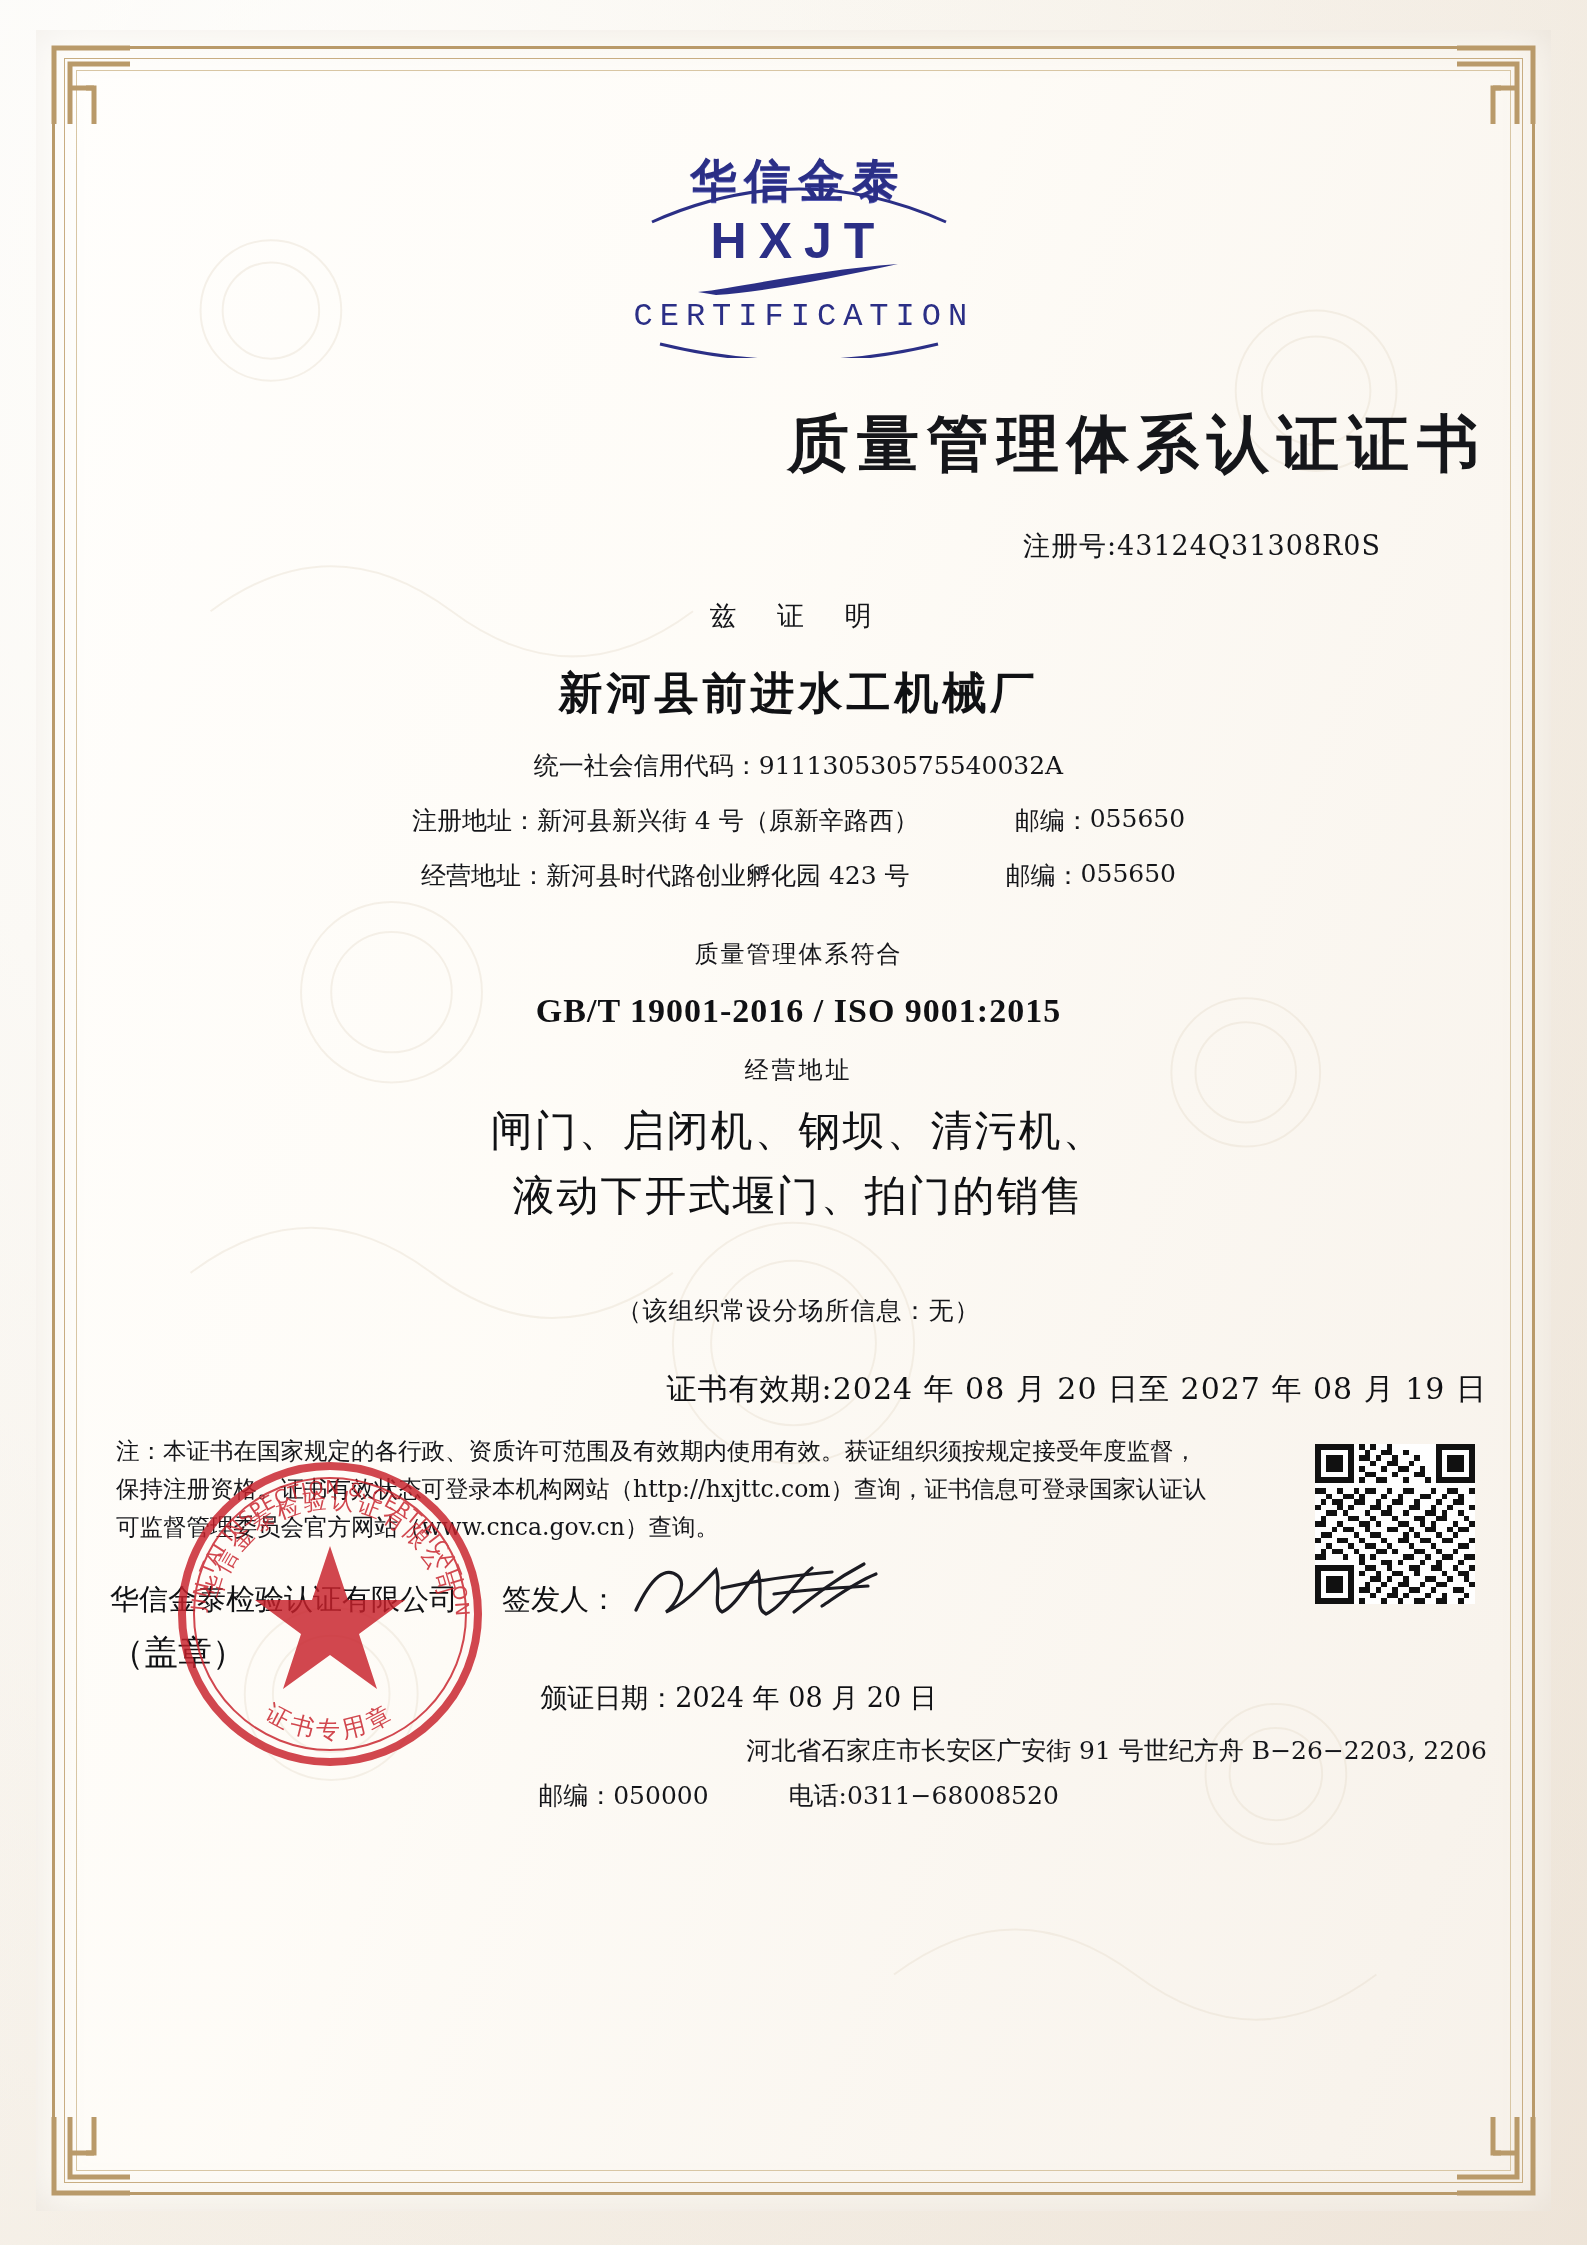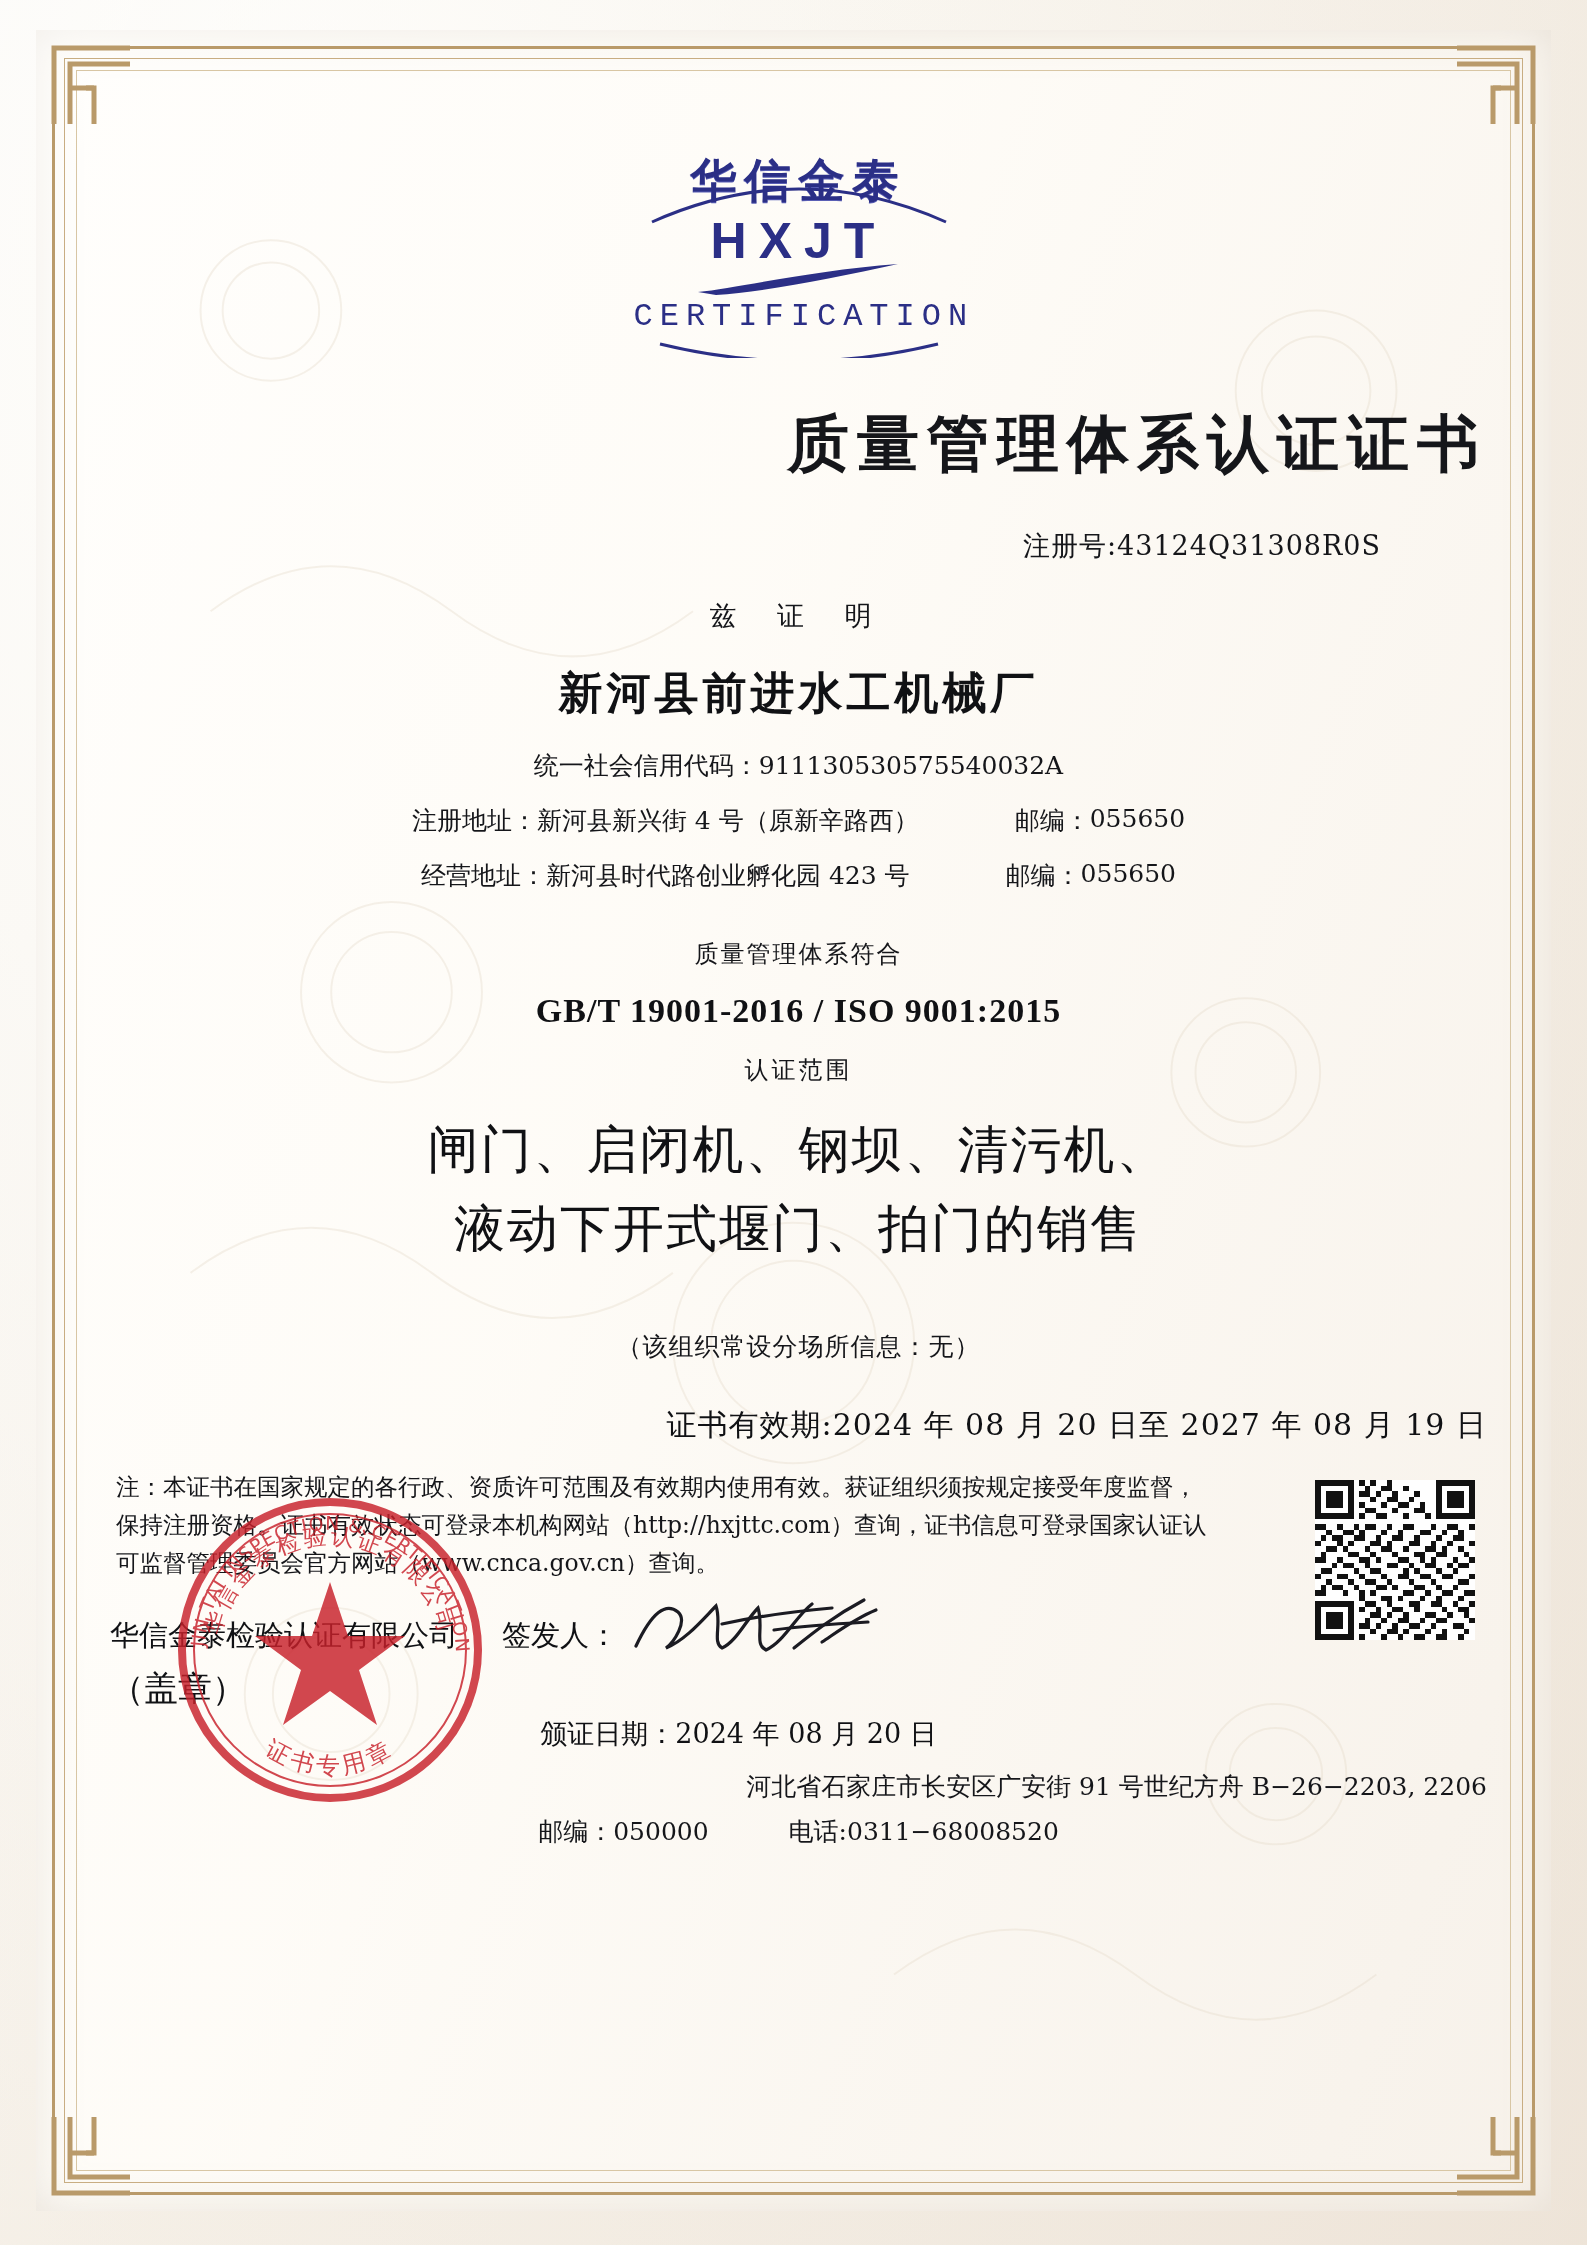--- a/index.html
+++ b/index.html
@@ -214,26 +214,26 @@
 
   .scope-label {
     margin-top: 24px;
     font-size: 24px;
     letter-spacing: 3px;
     color: #15161a;
     font-family: "DejaVu Serif", serif;
   }
 
   .scope-text {
-    margin-top: 24px;
-    font-size: 51px;
+    margin-top: 16px;
+    font-size: 42px;
     letter-spacing: 2px;
     line-height: 1.55;
     color: #101114;
-    font-family: Liberation Sans, sans-serif;
+    font-family: Liberation Mono, monospace;
   }
 
   .branch-note {
     margin-top: 62px;
     font-size: 25px;
     color: #15161a;
     letter-spacing: 1px;
     font-family: "DejaVu Serif", serif;
   }
 
@@ -457,21 +457,21 @@
       <span class="lbl">经营地址：</span>
       <span class="val">新河县时代路创业孵化园 423 号</span>
       <span class="zip">邮编：</span>
       <span>055650</span>
     </div>
 
     <div class="conform">质量管理体系符合</div>
 
     <div class="standard">GB/T 19001-2016 / ISO 9001:2015</div>
 
-    <div class="scope-label">认证范围</div>
+    <div class="scope-label">经营地址</div>
 
     <div class="scope-text">
       <div>闸门、启闭机、钢坝、清污机、</div>
       <div>液动下开式堰门、拍门的销售</div>
     </div>
 
     <div class="branch-note">（该组织常设分场所信息：无）</div>
 
     <div class="validity">证书有效期:2024 年 08 月 20 日至 2027 年 08 月 19 日</div>
 

